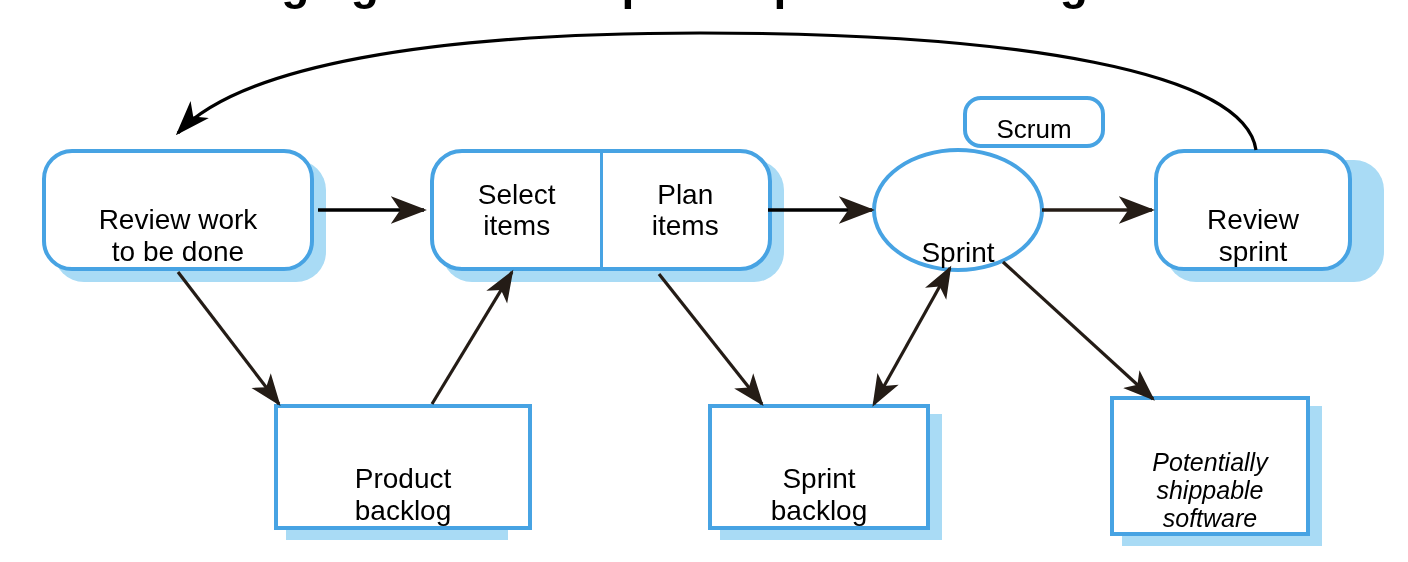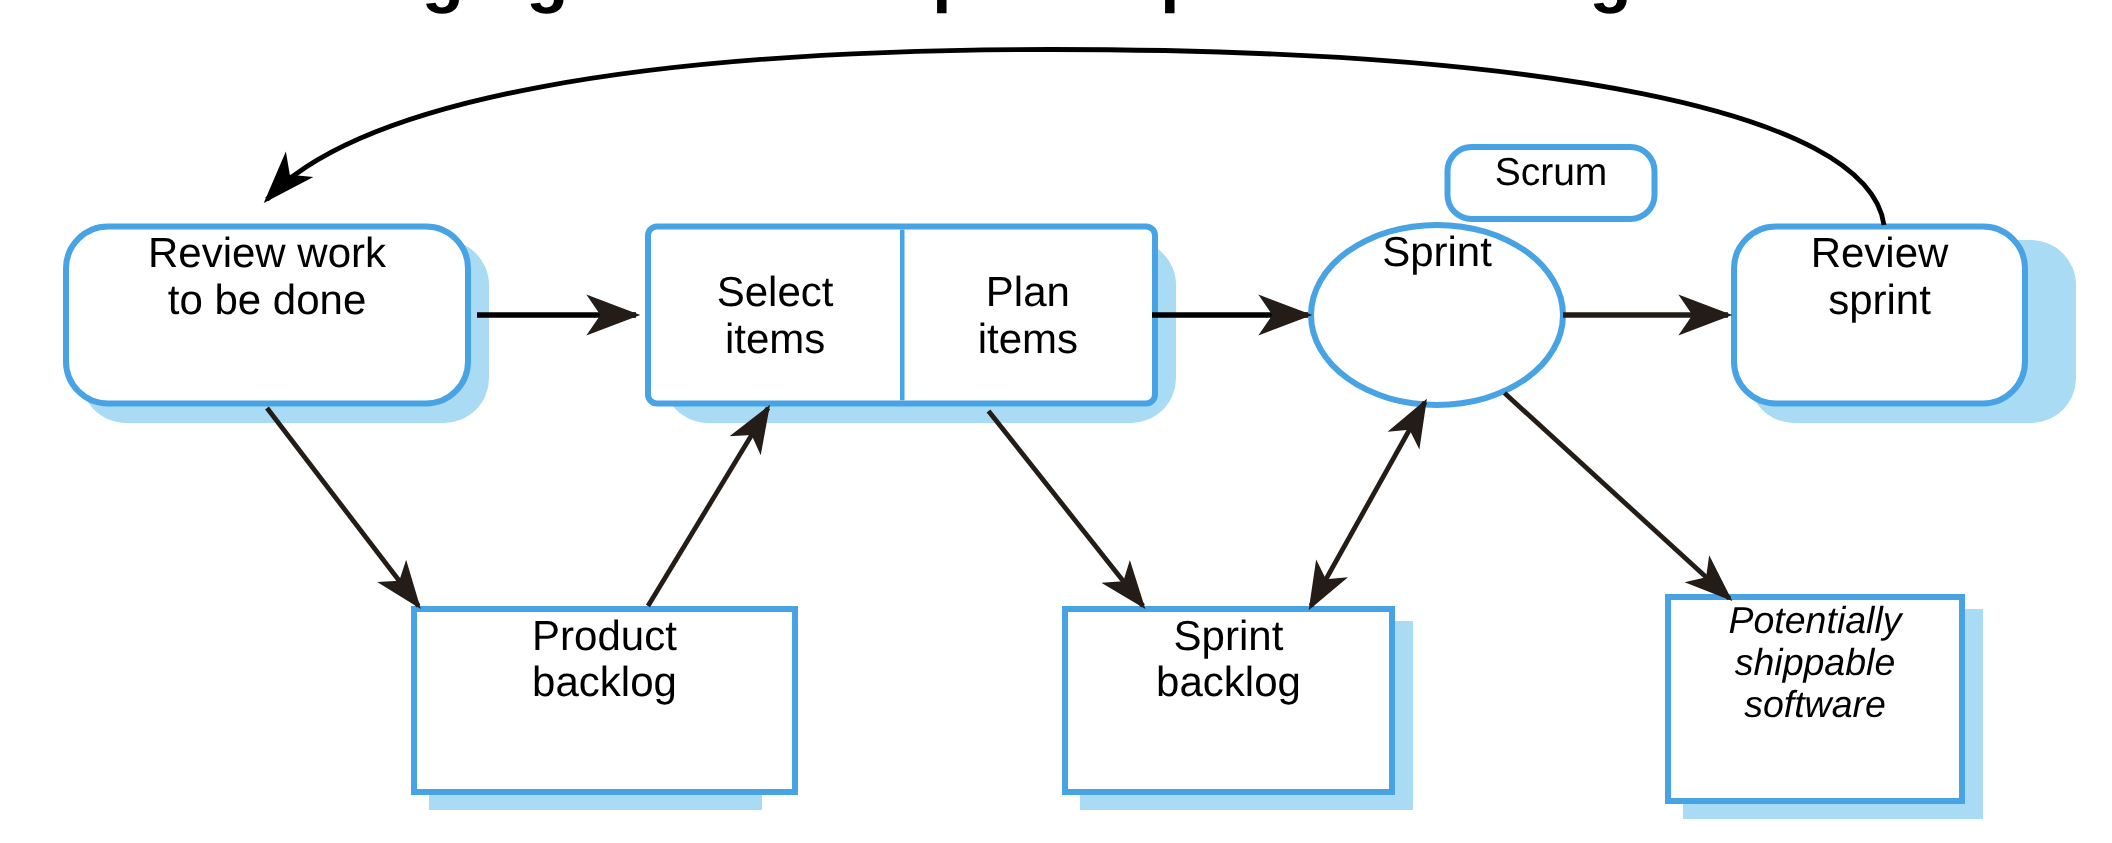--- a/index.html
+++ b/index.html
@@ -28,21 +28,21 @@
     z-index: 5;
   }
 
   
   .node {
     position: absolute;
     box-sizing: border-box;
     background: #ffffff;
     border: 4px solid #47A3E3;
     display: flex;
-    align-items: flex-start;
+    align-items: flex-end;
     justify-content: center;
     text-align: center;
     color: #000000;
     z-index: 3;
   }
   .node .lbl {
     line-height: 1.12;
     white-space: pre-line;
     padding: 0 4px;
   }
@@ -72,21 +72,21 @@
   .t-28 { font-size: 28px; }
   .t-26 { font-size: 26px; }
   .t-25 { font-size: 25px; font-style: italic; }
 
   
   .compound {
     position: absolute;
     box-sizing: border-box;
     background: #ffffff;
     border: 4px solid #47A3E3;
-    border-radius: 8px;
+    border-radius: 32px;
     display: flex;
     z-index: 3;
     overflow: hidden;
   }
   .compound .half {
     flex: 1 1 50%;
     display: flex;
     align-items: center;
     justify-content: center;
     text-align: center;

